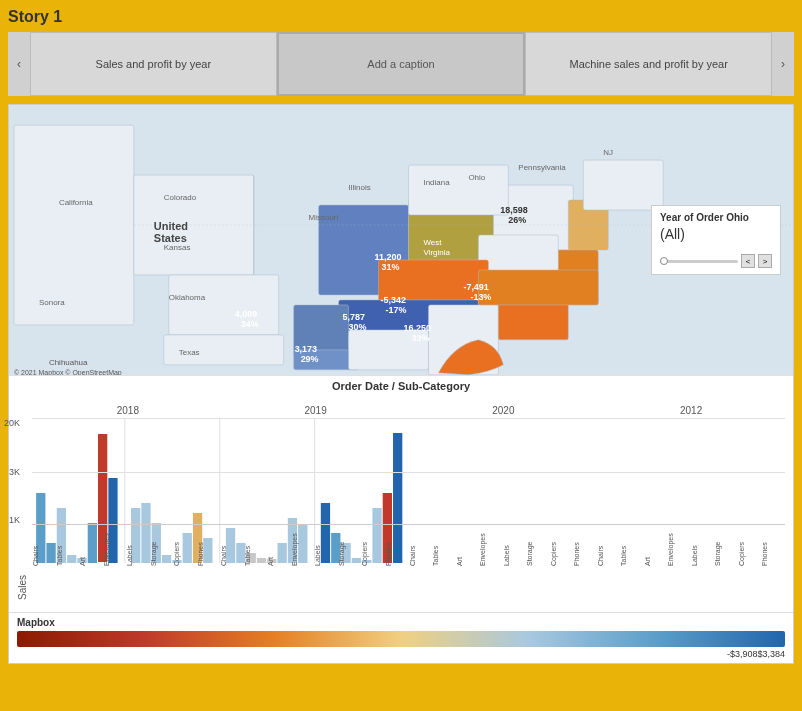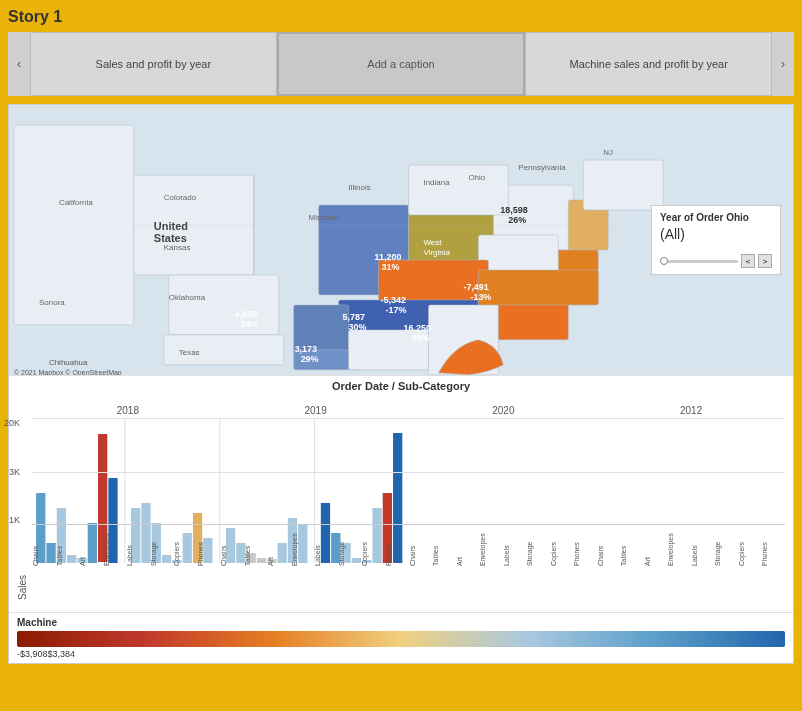--- a/index.html
+++ b/index.html
@@ -219,21 +219,21 @@
 
     .profit-gradient {
       height: 16px;
       background: linear-gradient(to right, #8B1A00, #C0392B, #E67E22, #F0D080, #A8C8E0, #5B9EC9, #2166AC);
       border-radius: 2px;
       margin-bottom: 2px;
     }
 
     .profit-range {
       display: flex;
-      justify-content: flex-start;
+      justify-content: flex-end;
       font-size: 9px;
       color: #333;
     }
   </style>
 </head>
 <body>
 
 <div class="page-container">
   <div class="story-title">Story 1</div>
 
@@ -481,21 +481,21 @@
               <div style="flex:1; font-size:7px; color:#555; writing-mode:vertical-rl; transform:rotate(180deg); white-space:nowrap;">Storage</div>
               <div style="flex:1; font-size:7px; color:#555; writing-mode:vertical-rl; transform:rotate(180deg); white-space:nowrap;">Copiers</div>
               <div style="flex:1; font-size:7px; color:#555; writing-mode:vertical-rl; transform:rotate(180deg); white-space:nowrap;">Phones</div>
             </div>
           </div>
         </div>
       </div>
     </div>
 
     <div class="profit-legend">
-      <div class="profit-title">Machine</div>
+      <div class="profit-title">Mapbox</div>
       <div class="profit-gradient"></div>
       <div class="profit-range">
         <span>-$3,908</span>
         <span>$3,384</span>
       </div>
     </div>
   </div>
 </div>
 
 </body></html>

